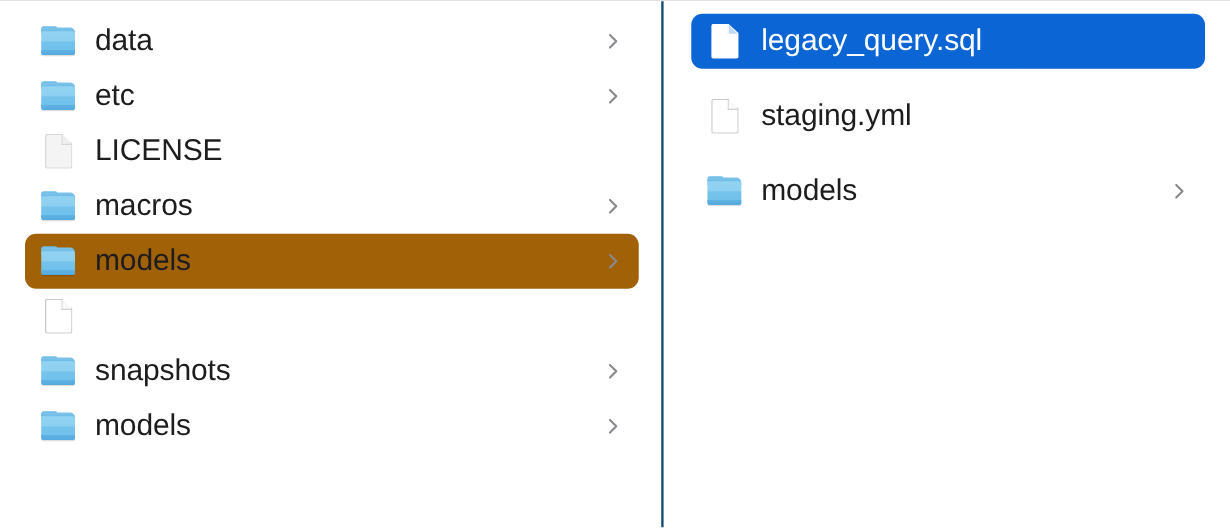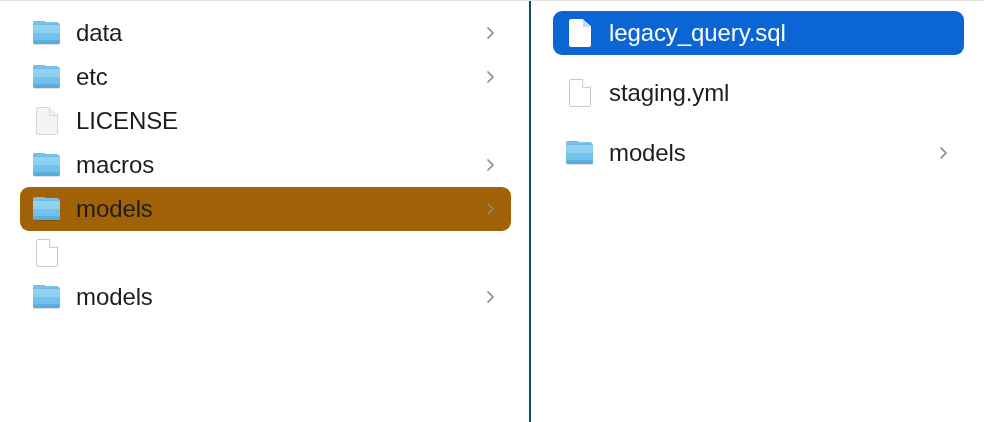--- a/index.html
+++ b/index.html
@@ -244,20 +244,34 @@
       </span>
     </div>
 
     <div class="row">
       <span class="icon">
         <span class="doc-page"></span>
           <span class="doc-fold"></span>
       </span>
     </div>
 
+    <div class="row">
+      <span class="icon">
+        <span class="folder-tab"></span>
+          <span class="folder-back"></span>
+        <span class="folder-front"></span>
+          <span class="folder-lip"></span>
+      </span>
+      <span class="label">snapshots</span>
+      <span class="chevron">
+        <svg width="12" height="18" viewBox="0 0 12 18">
+            <polyline class="chev-stroke" points="3,4 8,9 3,14" fill="none" stroke-width="1.7" stroke-linecap="round" stroke-linejoin="round"></polyline>
+          </svg>
+      </span>
+    </div>
 
     <div class="row">
       <span class="icon">
         <span class="folder-tab"></span>
           <span class="folder-back"></span>
         <span class="folder-front"></span>
           <span class="folder-lip"></span>
       </span>
       <span class="label">models</span>
       <span class="chevron">

